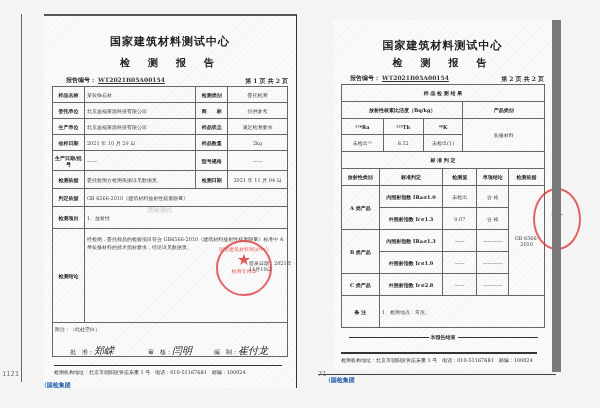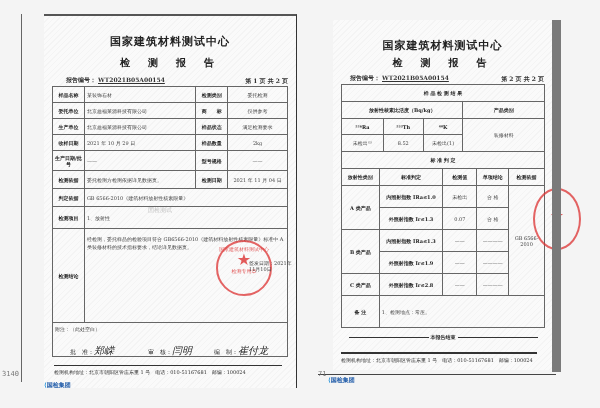--- a/index.html
+++ b/index.html
@@ -145,21 +145,21 @@
   <div class="sigline" style="left:170px;top:328px;">
     <span>编　制：</span><span class="sig">崔付龙</span>
   </div>
 
   <div class="footer" style="left:10px;top:349px;width:228px;">
     <span>检测机构地址：北京市朝阳区管庄东里 1 号</span>&nbsp;&nbsp;
     <span>电话：010-51167681</span>&nbsp;&nbsp;
     <span>邮编：100024</span>
   </div>
 </div>
-<div class="sidenum" style="left:2px;top:370px;">3140</div>
+<div class="sidenum" style="left:2px;top:370px;">1121</div>
 <div class="brand" style="left:44px;top:381px;">
   <span class="logo">⟨</span><span>国检集团</span>
 </div>
 
 <div class="page" id="page2">
   <div class="title1 t-center" style="top:18px;">国家建筑材料测试中心</div>
   <div class="title1 t-report" style="top:36px;">检 测 报 告</div>
   <div class="reportno" style="left:17px;top:54px;">
     <span>报告编号：</span><span class="val">WT2021B05A00154</span>
   </div>

